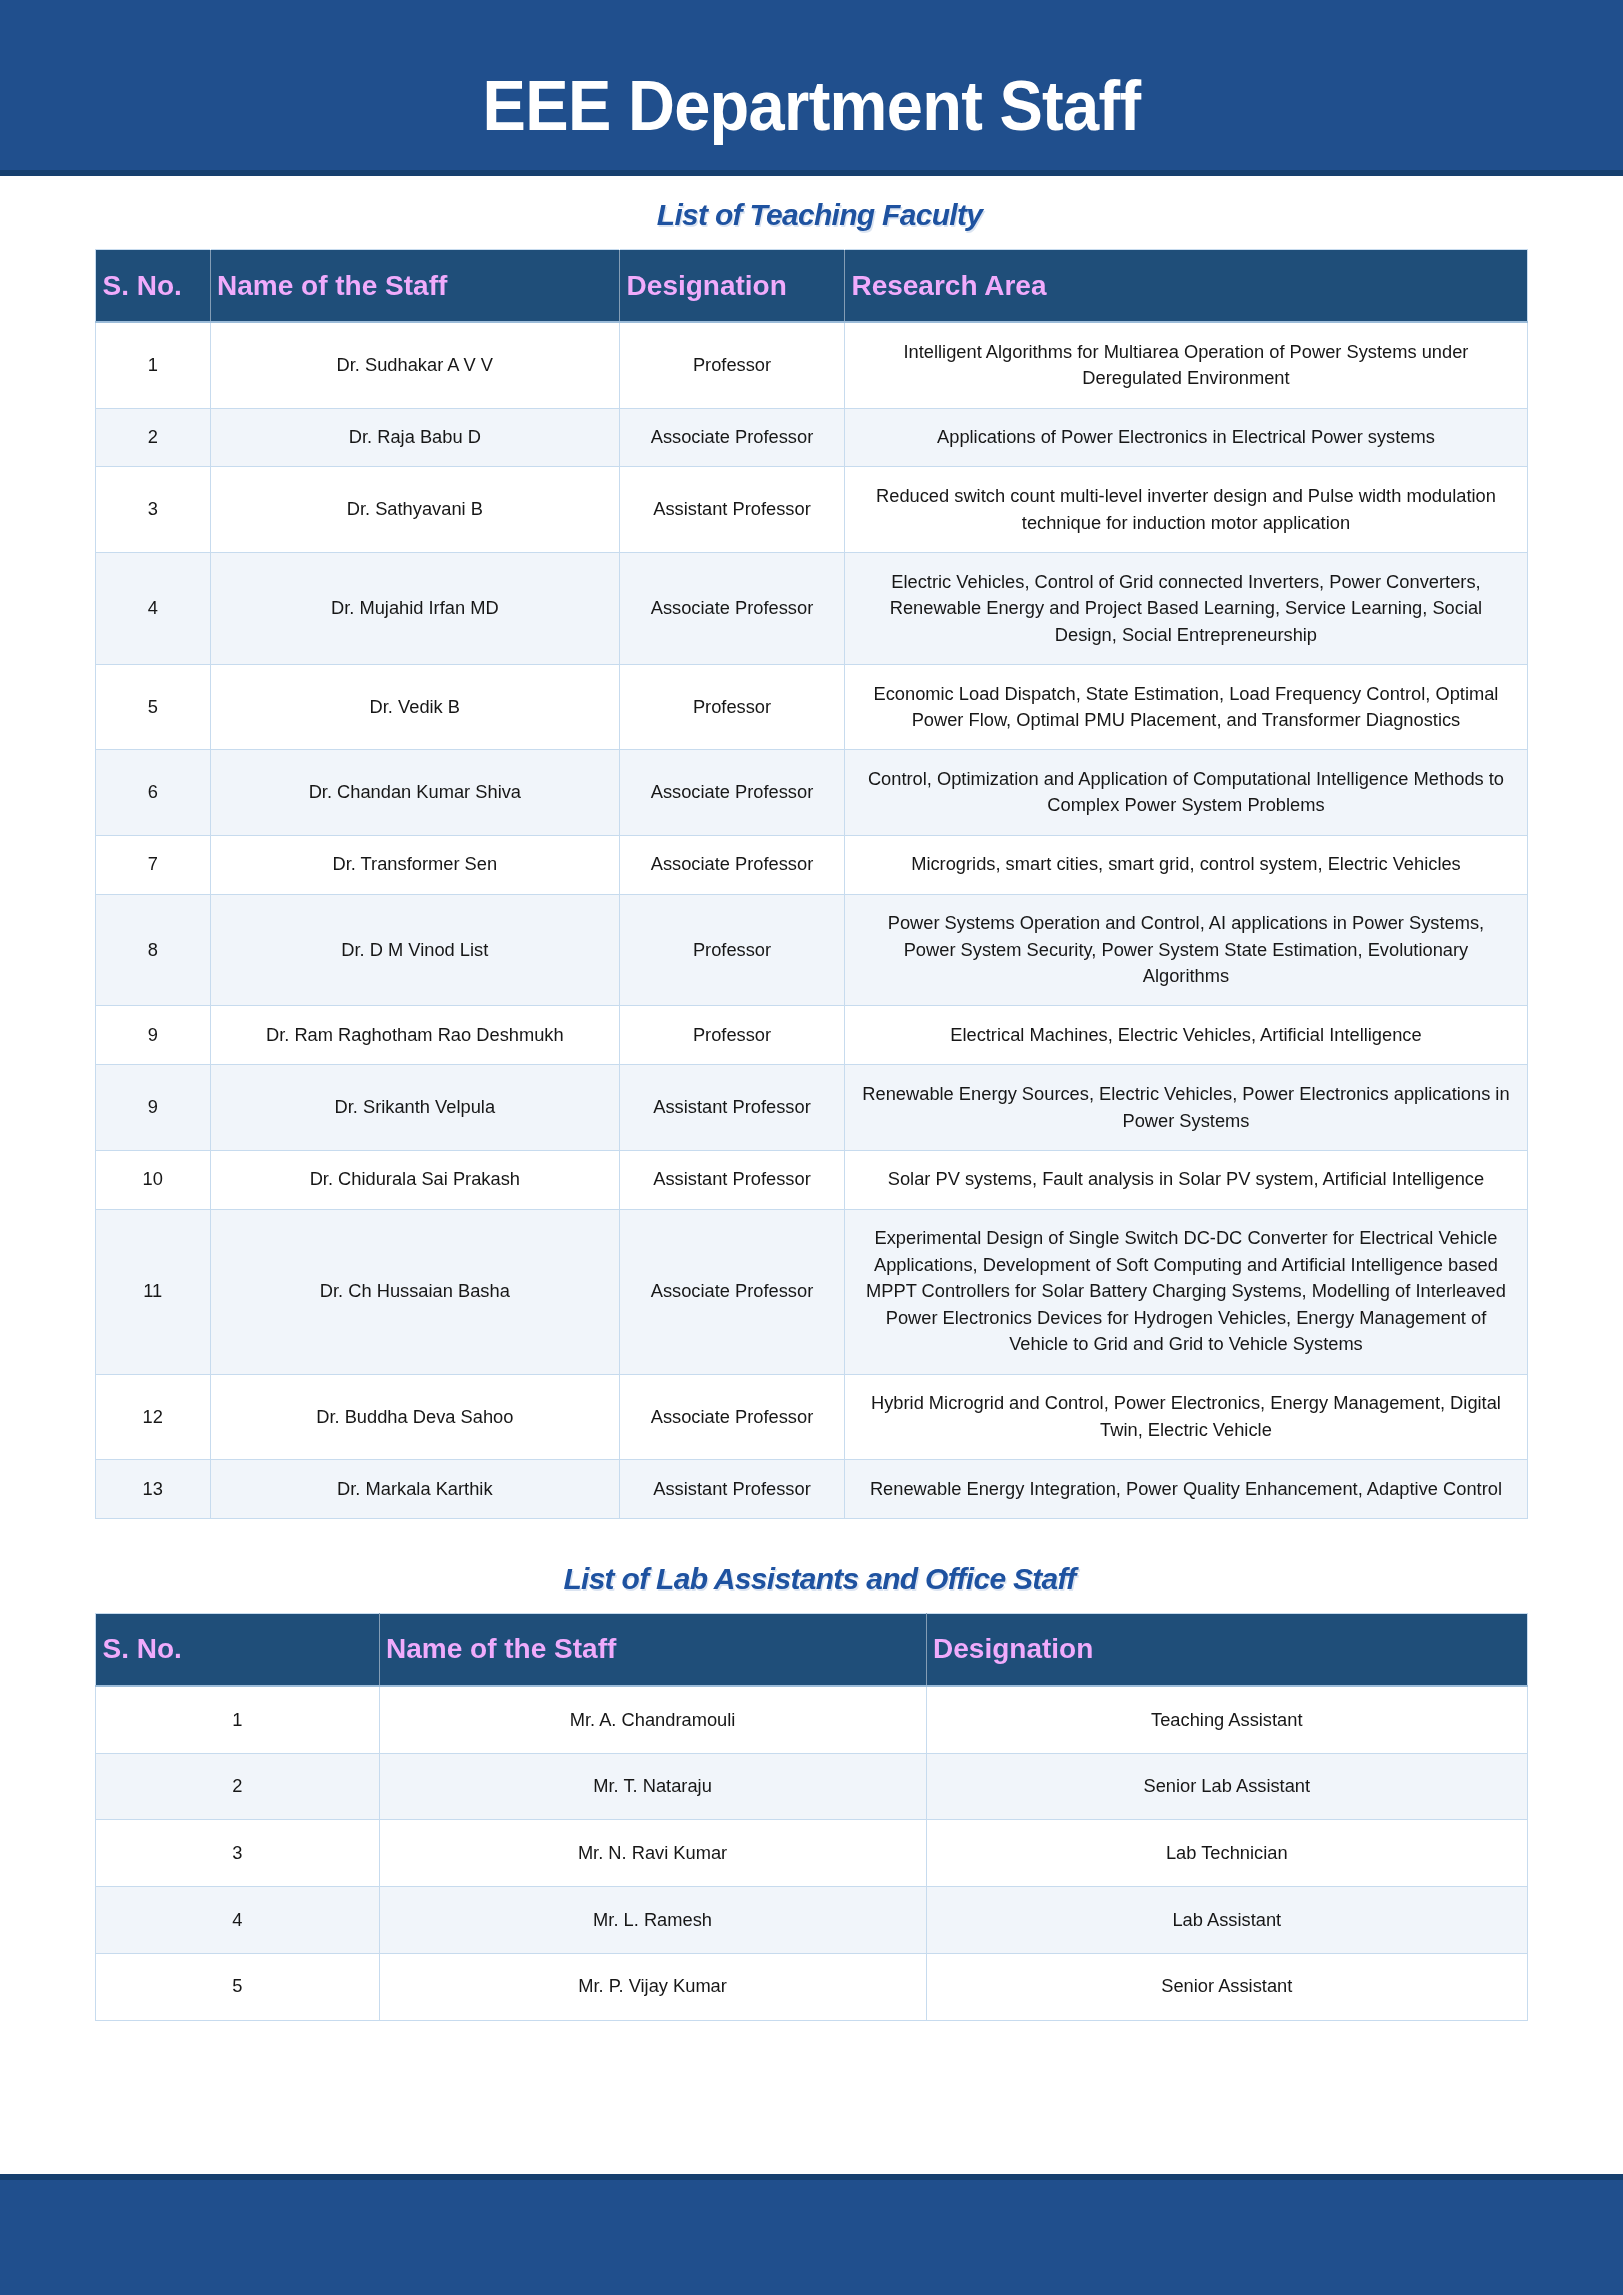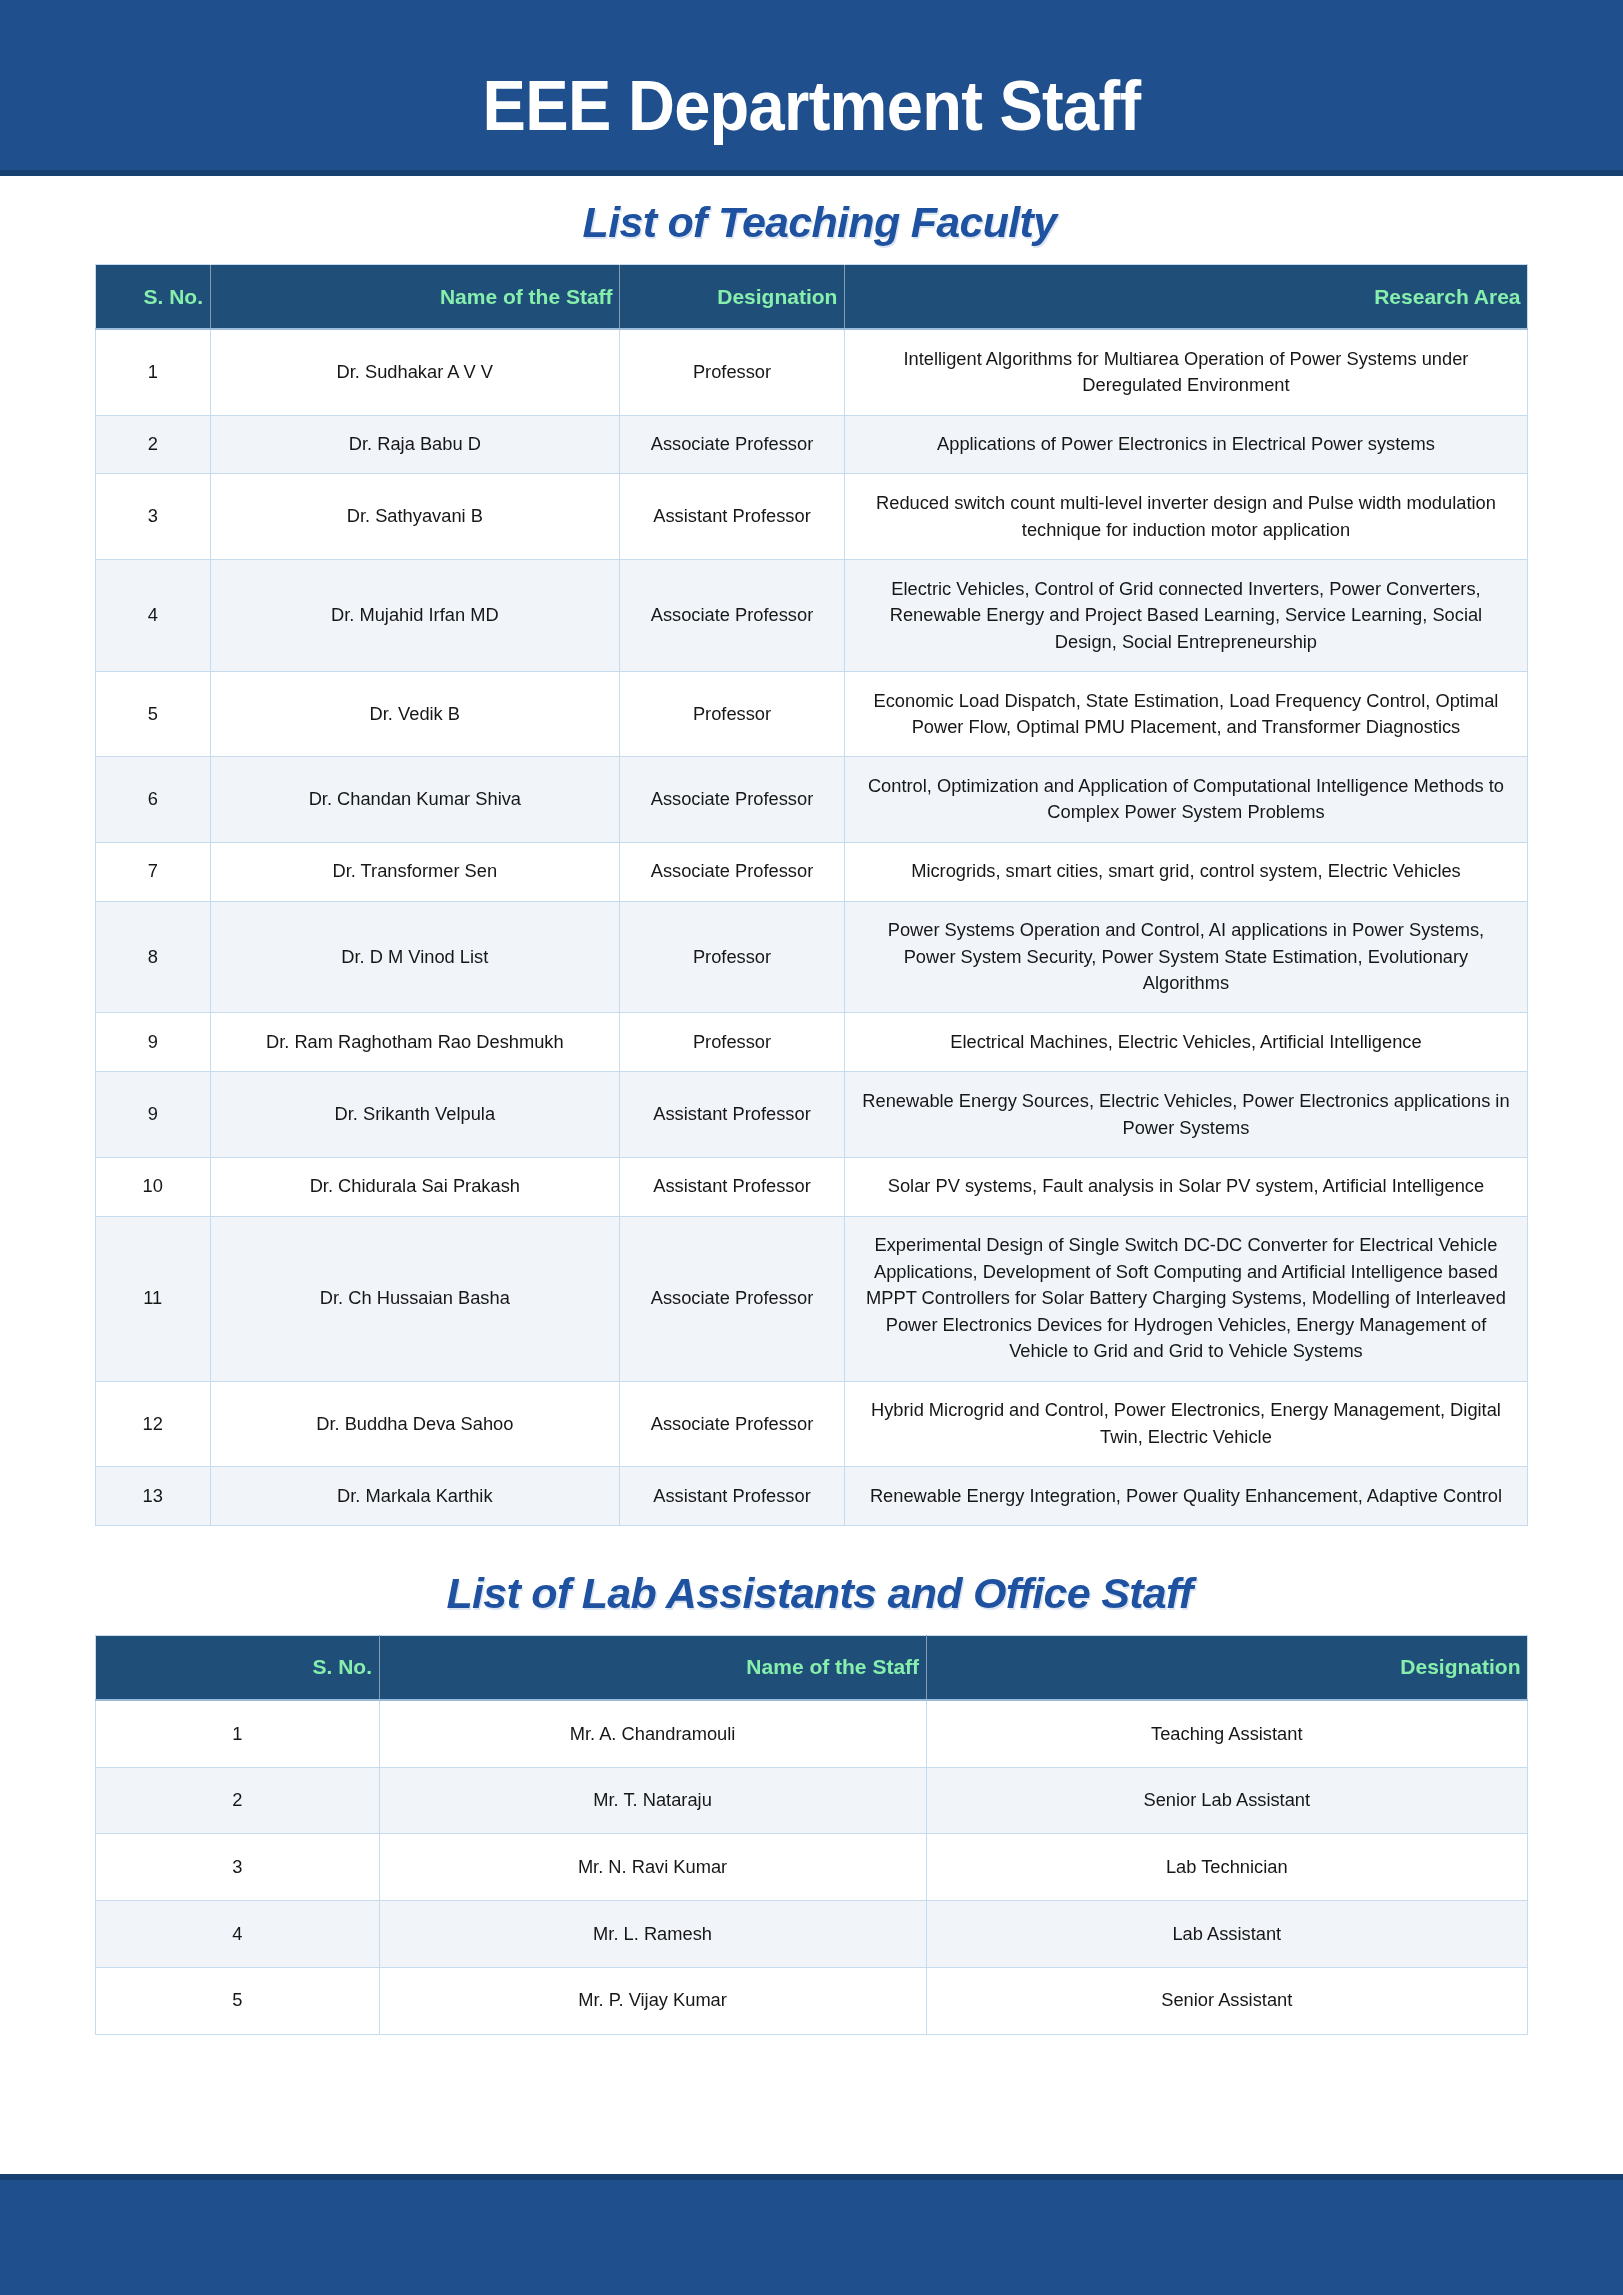--- a/index.html
+++ b/index.html
@@ -21,32 +21,32 @@
     width:100%;height:176px;background:var(--banner);
     border-bottom:6.5px solid var(--banner_edge);
     display:flex;align-items:center;justify-content:center;
   }
   .banner h1{
     margin:0;padding-top:39px;color:#ffffff;font-size:65px;font-weight:bold;
     letter-spacing:-0.7px;transform:scaleY(1.08);
   }
   .section-heading{
     text-align:center;margin:22px 0 17px 16px;
-    font-size:43px;font-weight:bold;font-style:italic;color:var(--heading);
+    font-size:30px;font-weight:bold;font-style:italic;color:var(--heading);
     text-shadow:1.3px 2px 0 rgba(175,195,225,0.45);
     letter-spacing:-0.7px;
   }
   .section-heading.second{margin-top:43px;}
   table.staff{
     width:1433px;margin:0 auto;border-collapse:collapse;table-layout:fixed;
     border:1.3px solid var(--grid);
   }
   table.staff th{
-    background:var(--table_header);color:#86efac;
-    font-size:21px;font-weight:bold;text-align:right;
+    background:var(--table_header);color:#f0abfc;
+    font-size:28px;font-weight:bold;text-align:left;
     padding:19.6px 6.5px;
     border-right:1.3px solid rgba(255,255,255,0.45);
     border-bottom:2.6px solid #9cbcd9;
   }
   table.staff th:last-child{border-right:none;}
   table.staff td{
     font-size:18.3px;line-height:1.45;text-align:center;vertical-align:middle;
     padding:15.7px 17px;background:#ffffff;
     border:1.3px solid var(--grid);
   }

